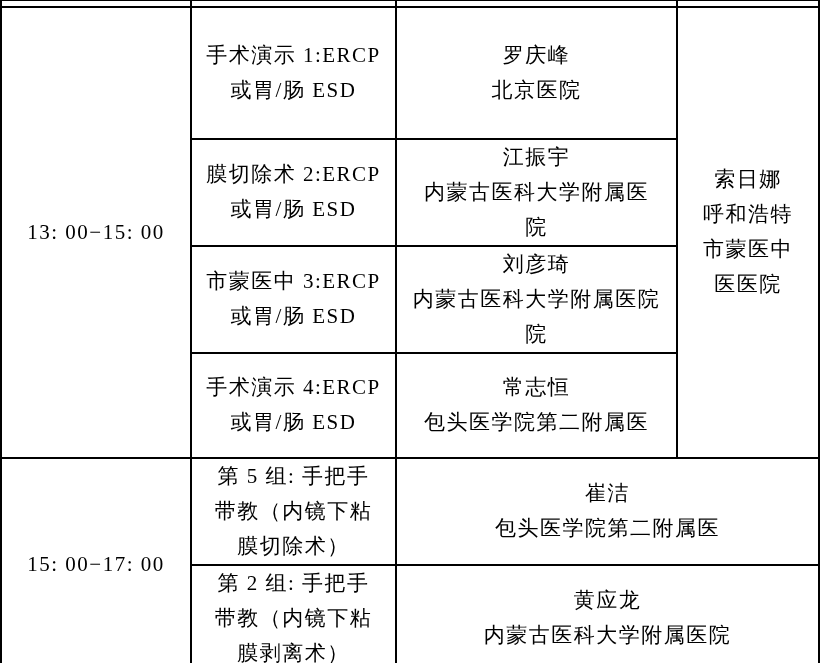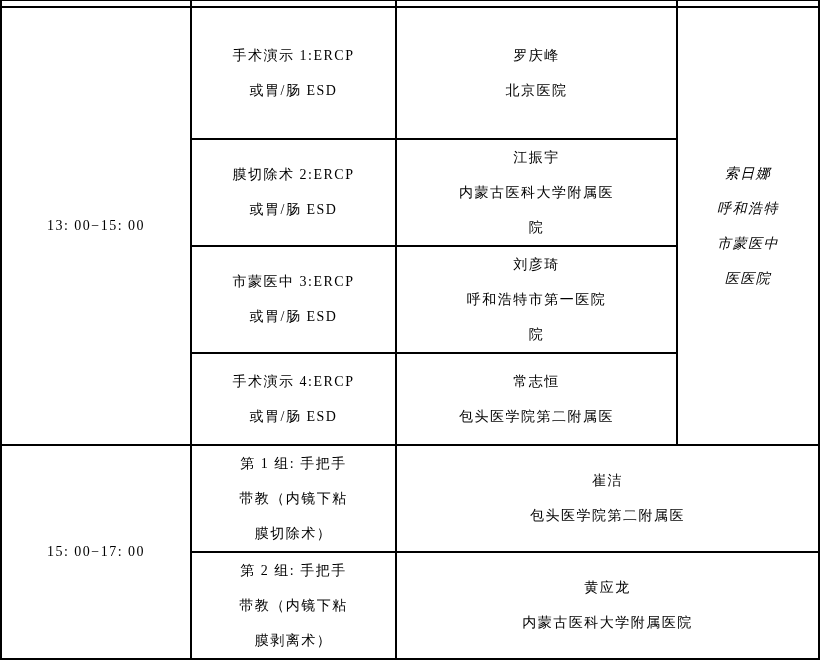--- a/index.html
+++ b/index.html
@@ -17,39 +17,38 @@
     table-layout: fixed;
     width: 818px;
     margin: 0;
   }
   table.schedule td {
     border: 2px solid #000000;
     padding: 0;
     text-align: center;
     vertical-align: middle;
     white-space: pre-line;
-    font-size: 14px;
+    font-size: 21px;
     line-height: 35px;
     letter-spacing: 1.5px;
     overflow: hidden;
   }
   tr.sliver-row td {
     border-top: 1px solid #000000;
     border-bottom: 2px solid #000000;
   }
   td.time-cell {
     font-size: 22px;
     letter-spacing: 0.5px;
     white-space: pre;
     border-radius: 19px;
   }
   td.moderator-cell {
     line-height: 34px;
     letter-spacing: 2px;
-    font-style: italic;
   }
   td.activity-cell {
     letter-spacing: 1px;
   }
   td.presenter-cell {
     letter-spacing: 2px;
     border-radius: 24px;
   }
 </style>
 </head>
@@ -88,34 +87,34 @@
 或胃/肠 ESD</td>
     <td class="presenter-cell">江振宇
 内蒙古医科大学附属医
 院</td>
   </tr>
 
   <tr style="height:104px">
     <td class="activity-cell">市蒙医中 3:ERCP
 或胃/肠 ESD</td>
     <td class="presenter-cell">刘彦琦
-呼和浩特市第一医院
+内蒙古医科大学附属医院
 院</td>
   </tr>
 
-  <tr style="height:92px">
+  <tr style="height:105px">
     <td class="activity-cell">手术演示 4:ERCP
 或胃/肠 ESD</td>
     <td class="presenter-cell">常志恒
 包头医学院第二附属医</td>
   </tr>
 
   <tr style="height:103px">
     <td class="time-cell" rowspan="2">15: 00−17: 00</td>
-    <td class="activity-cell">第 1 组: 手把手
+    <td class="activity-cell">第 5 组: 手把手
 带教（内镜下粘
 膜切除术）</td>
     <td class="presenter-cell" colspan="2">崔洁
 包头医学院第二附属医</td>
   </tr>
 
   <tr style="height:103px">
     <td class="activity-cell">第 2 组: 手把手
 带教（内镜下粘
 膜剥离术）</td>

